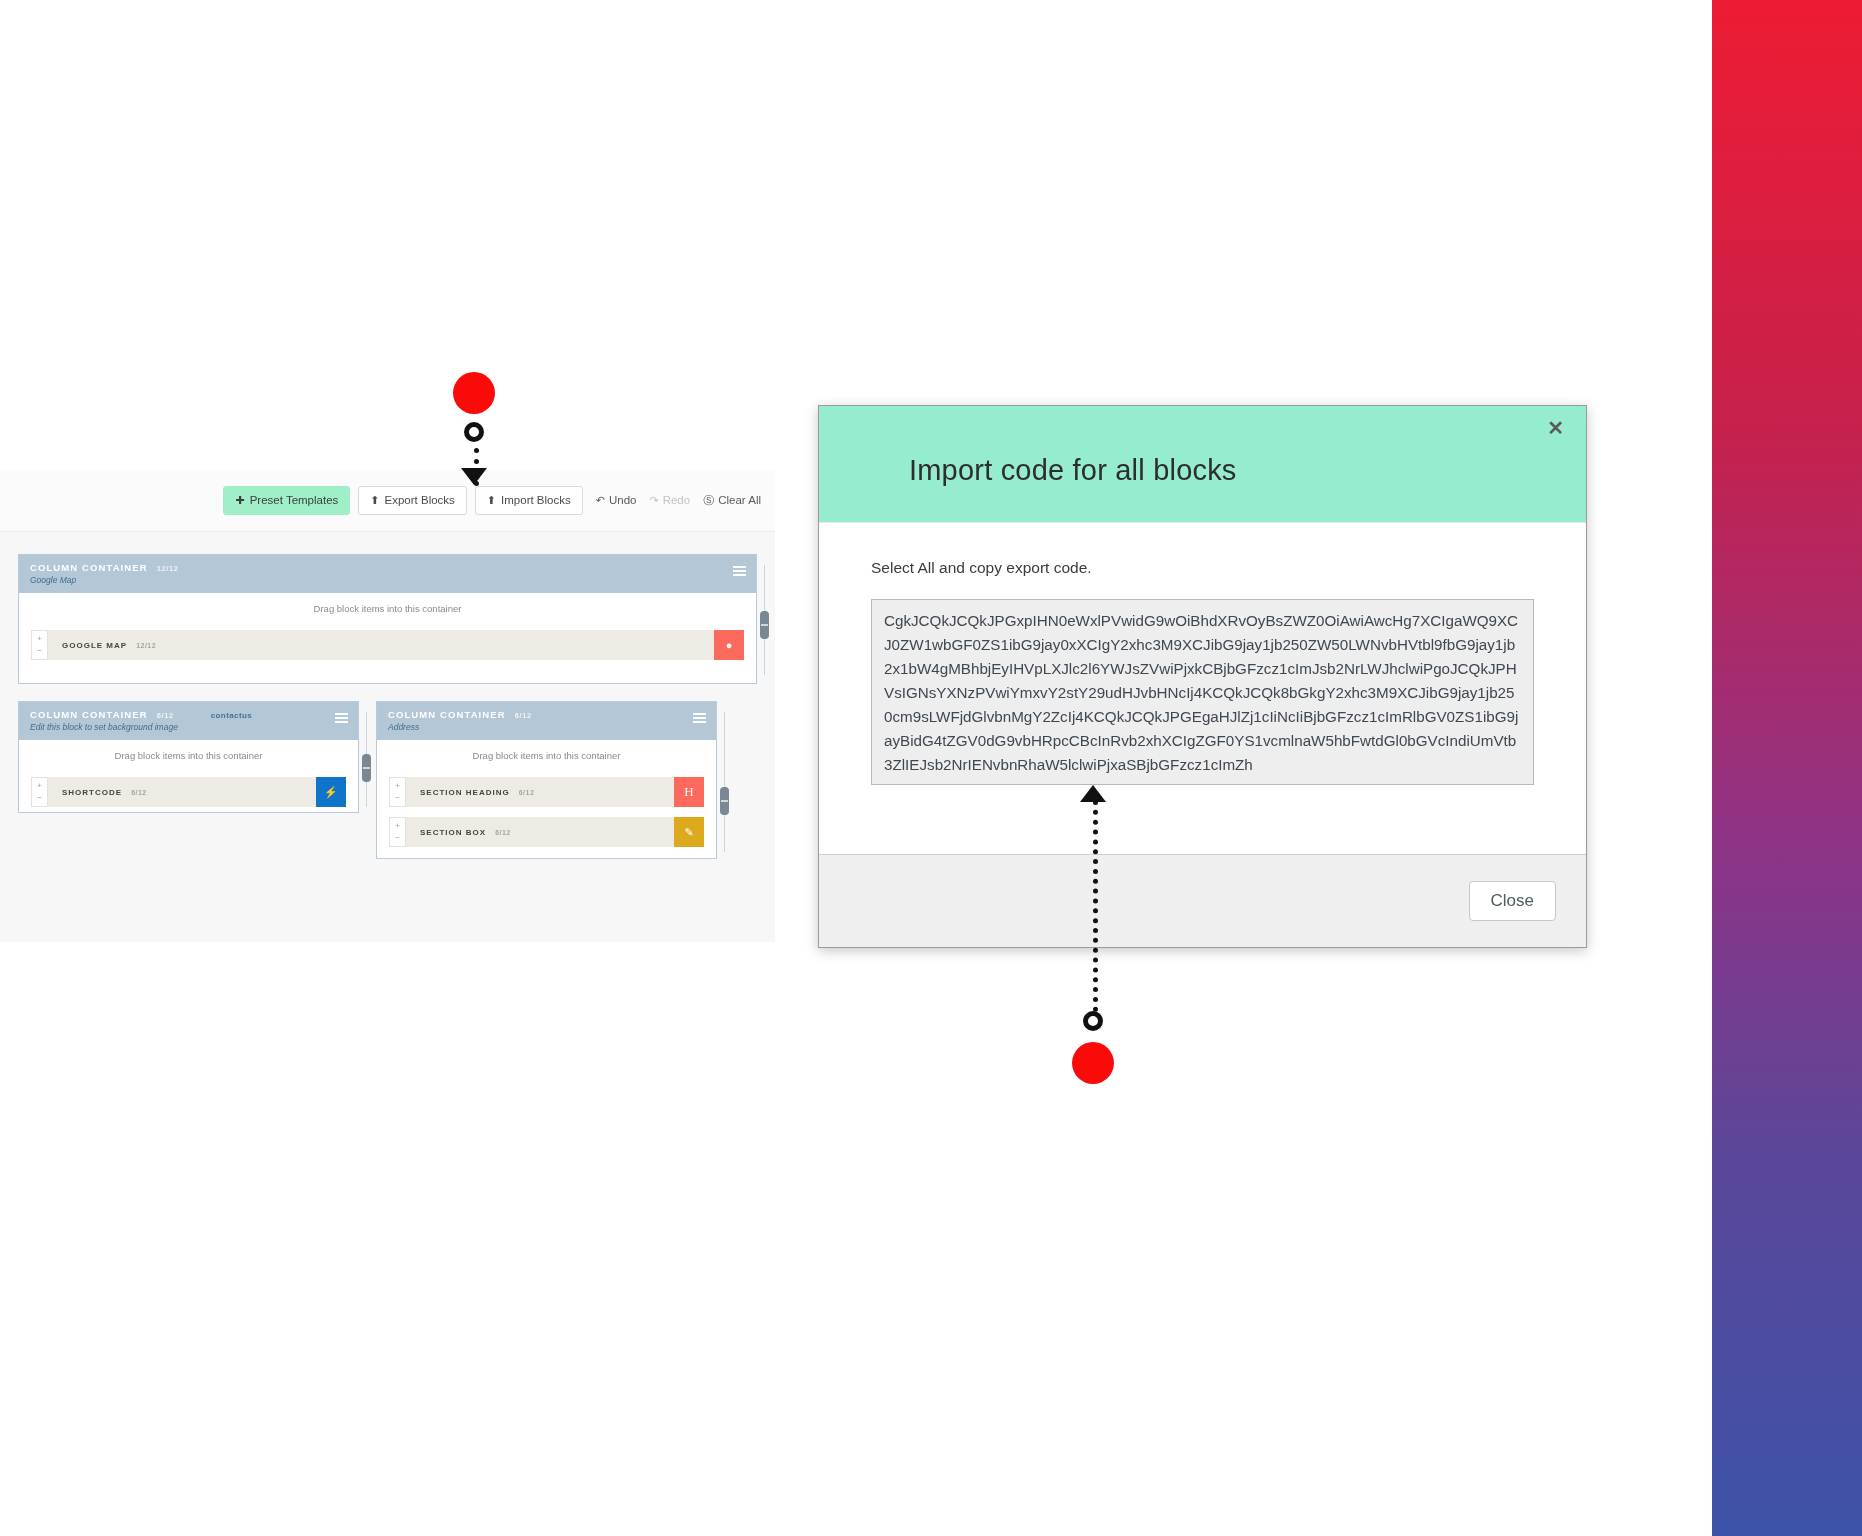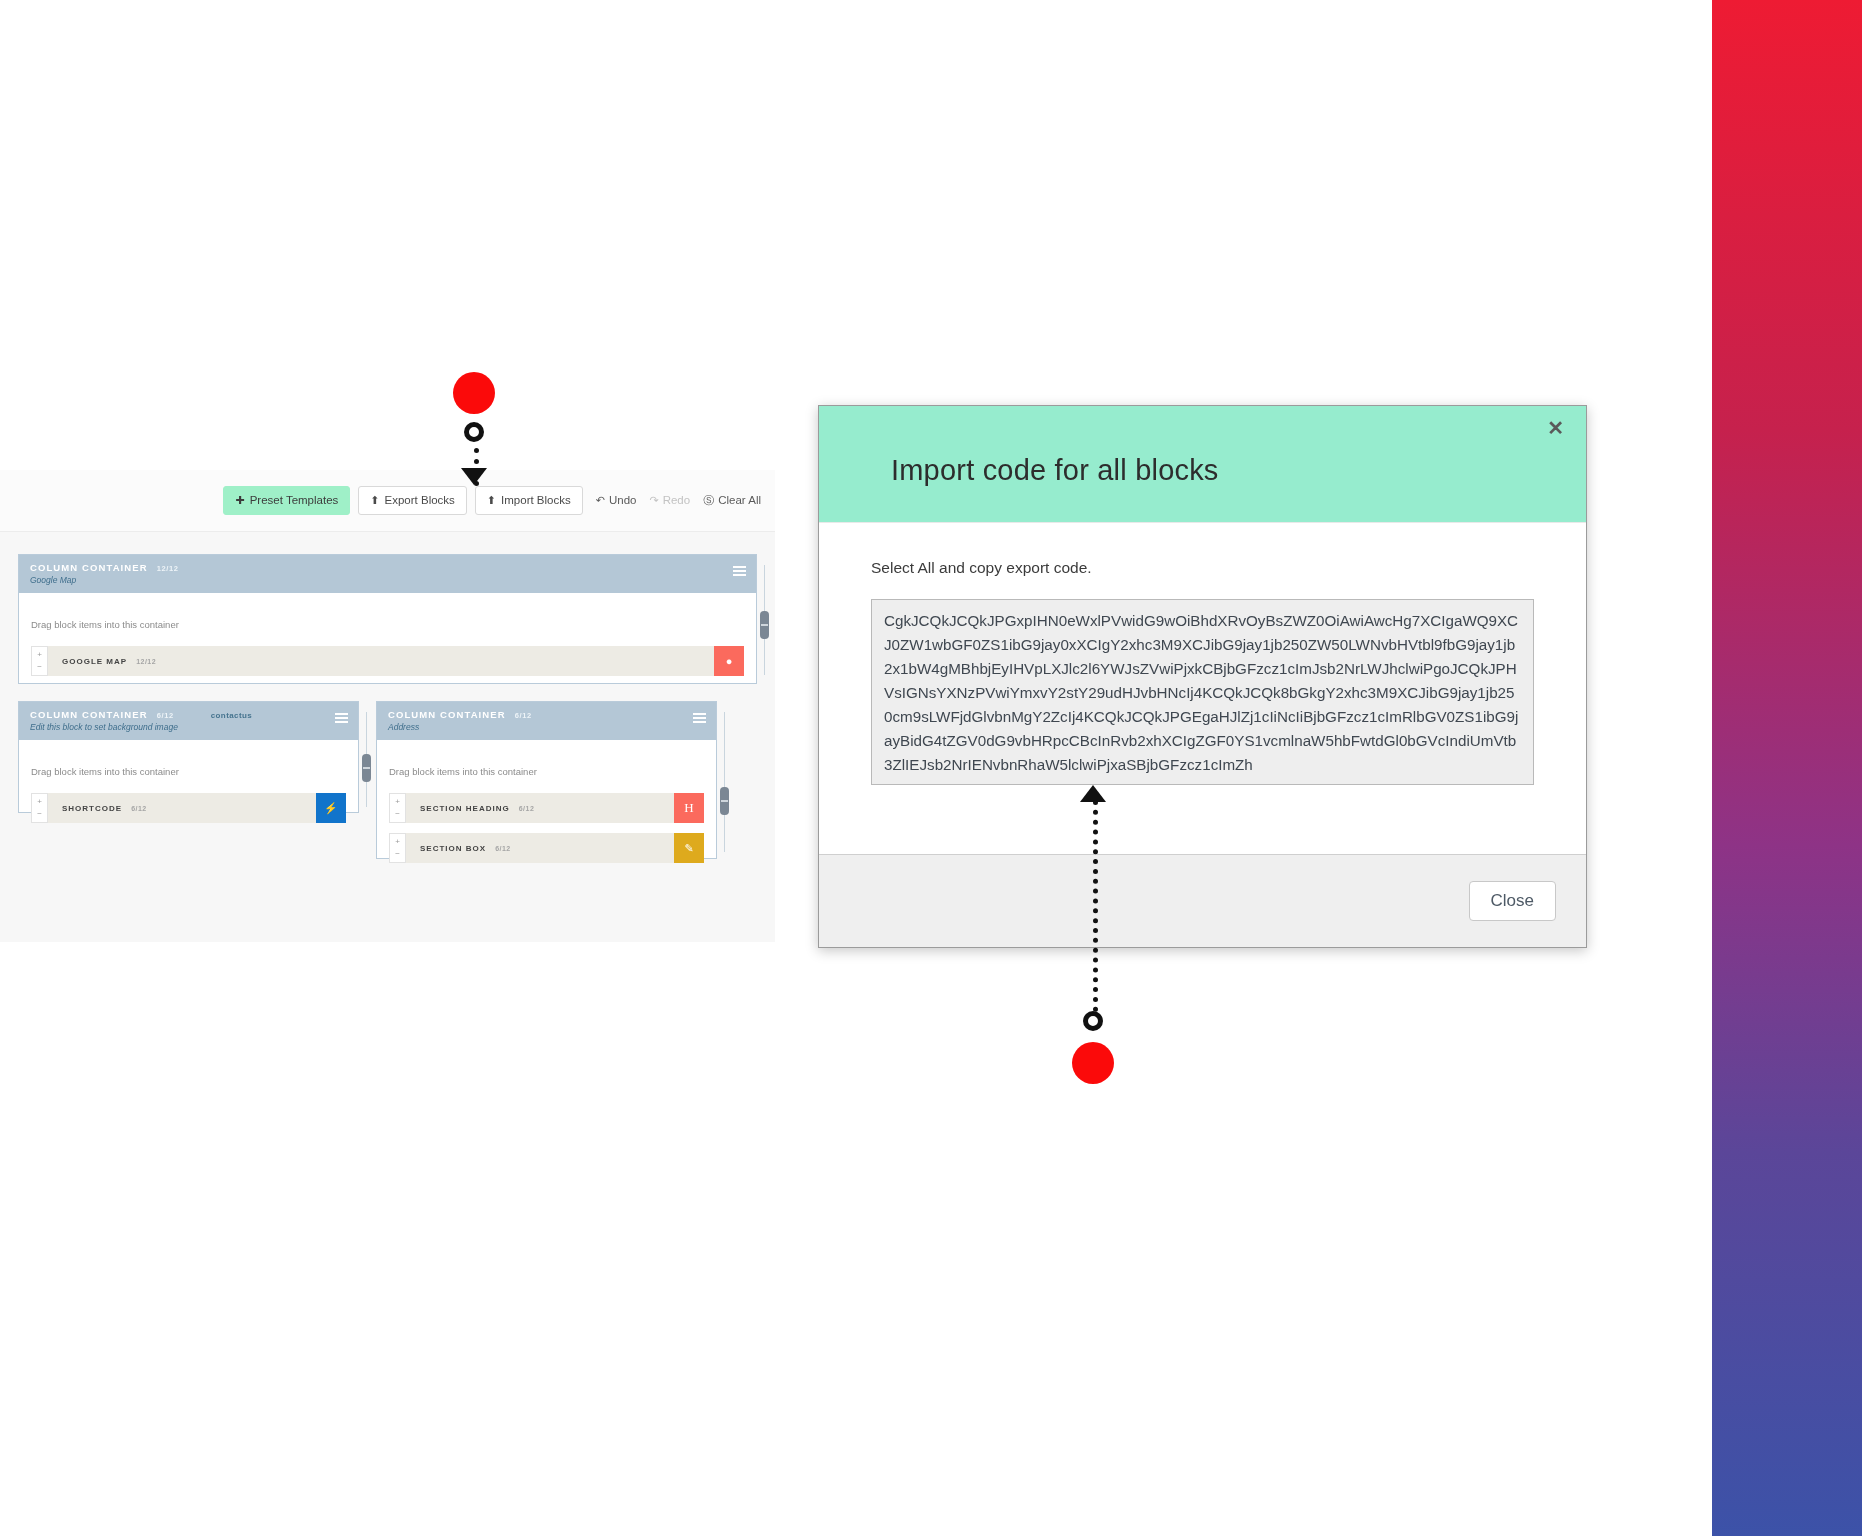--- a/index.html
+++ b/index.html
@@ -59,21 +59,21 @@
   }
   .cc-ratio{font-size:7.5px;font-weight:bold;color:#eef4f8;letter-spacing:.6px;}
   .cc-tag{font-size:8px;font-weight:bold;color:#46748f;letter-spacing:.4px;margin-left:28px;}
   .cc-sub{
     font-size:8.5px;font-style:italic;color:#3f6e8c;margin-top:2px;
   }
   .cc-burger{
     position:absolute;right:10px;top:11px;width:13px;
   }
   .cc-burger span{display:block;height:1.6px;background:#fff;margin-bottom:2.6px;}
-  .cc-body{padding:26px 12px 16px 12px;}
+  .cc-body{padding:10px 12px 16px 12px;text-align:center;}
   .cc-hint{font-size:9.5px;color:#8b8b8b;margin-bottom:16px;}
 
   
   .blk{display:flex;align-items:stretch;height:30px;margin-bottom:10px;}
   .blk-pm{
     width:17px;background:#fff;border:1px solid #e2e2e2;
     display:flex;flex-direction:column;align-items:center;justify-content:center;
     font-size:8px;color:#9a9a9a;line-height:1.45;box-sizing:border-box;
   }
   .blk-main{
@@ -108,21 +108,21 @@
   .modal{
     position:absolute;left:818px;top:405px;width:769px;height:543px;
     background:#fff;border:1px solid #9b9b9b;
     box-shadow:0 3px 12px rgba(0,0,0,.22);box-sizing:border-box;
   }
   .modal-head{
     background:#96ecce;height:117px;position:relative;box-sizing:border-box;
     border-bottom:1px solid #e9e9e9;
   }
   .modal-title{
-    position:absolute;left:72px;top:48px;
+    position:absolute;left:90px;top:48px;
     font-size:29px;color:#2d2d2d;letter-spacing:.2px;
   }
   .modal-x{
     position:absolute;right:22px;top:12px;
     font-size:20px;font-weight:bold;color:#5a5a5a;line-height:1;
   }
   .modal-body{padding:36px 52px 16px 52px;}
   .modal-instr{font-size:15.5px;color:#3b3b3b;margin:0 0 22px 0;}
   .code-area{
     width:100%;height:186px;box-sizing:border-box;

